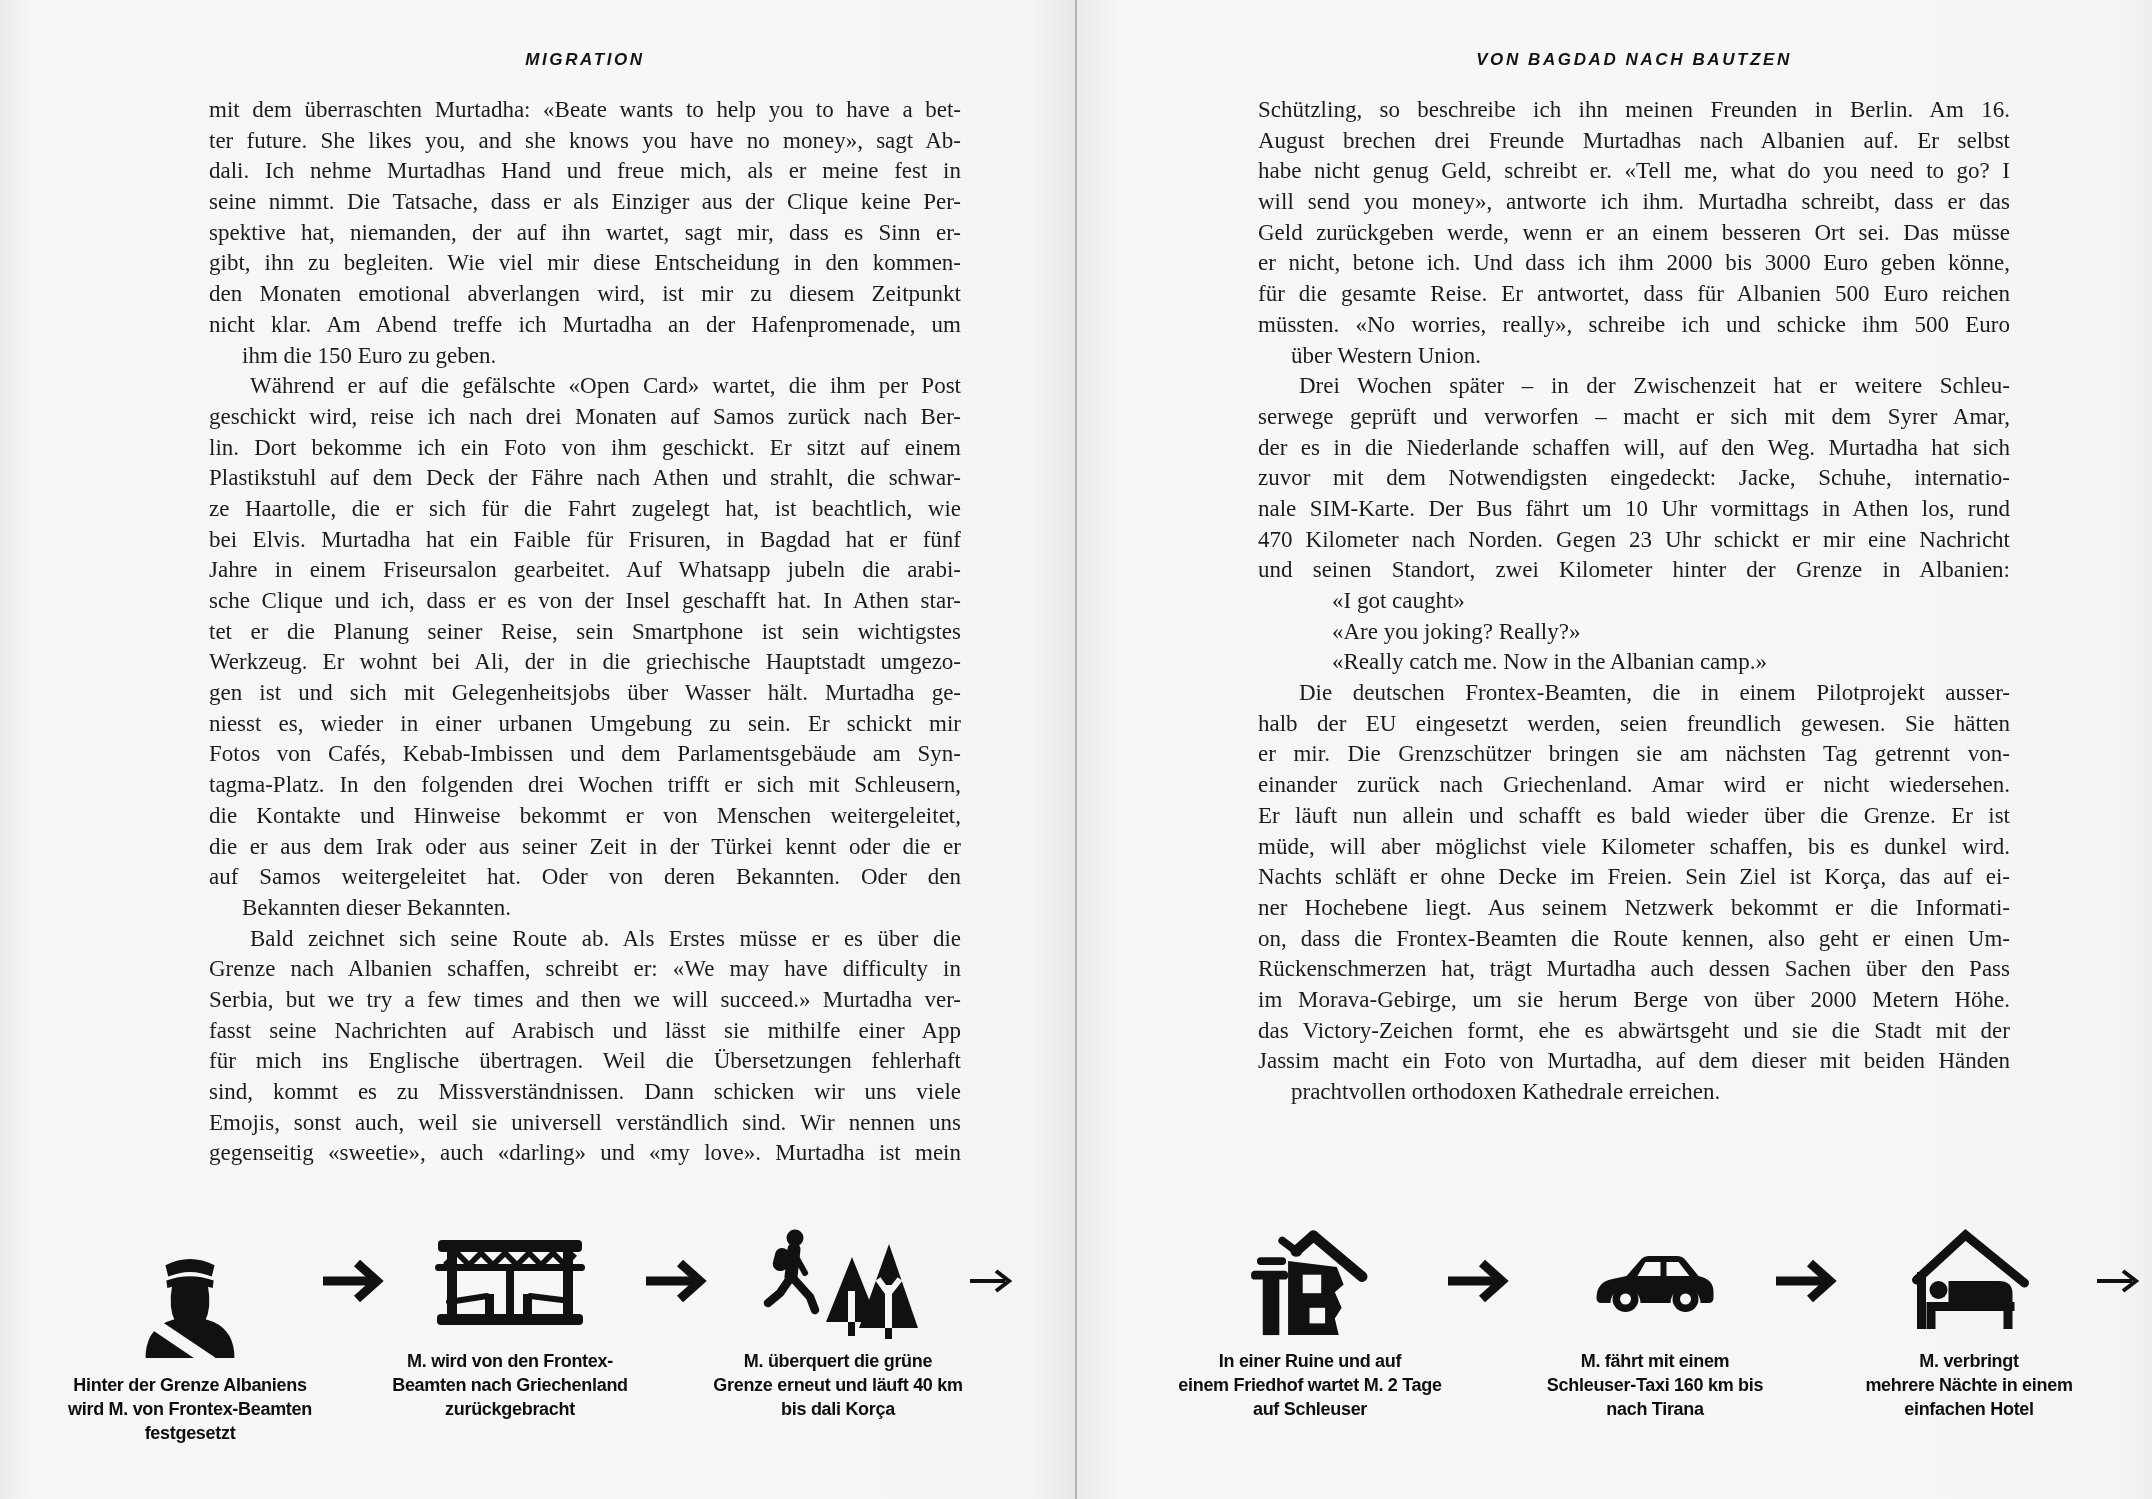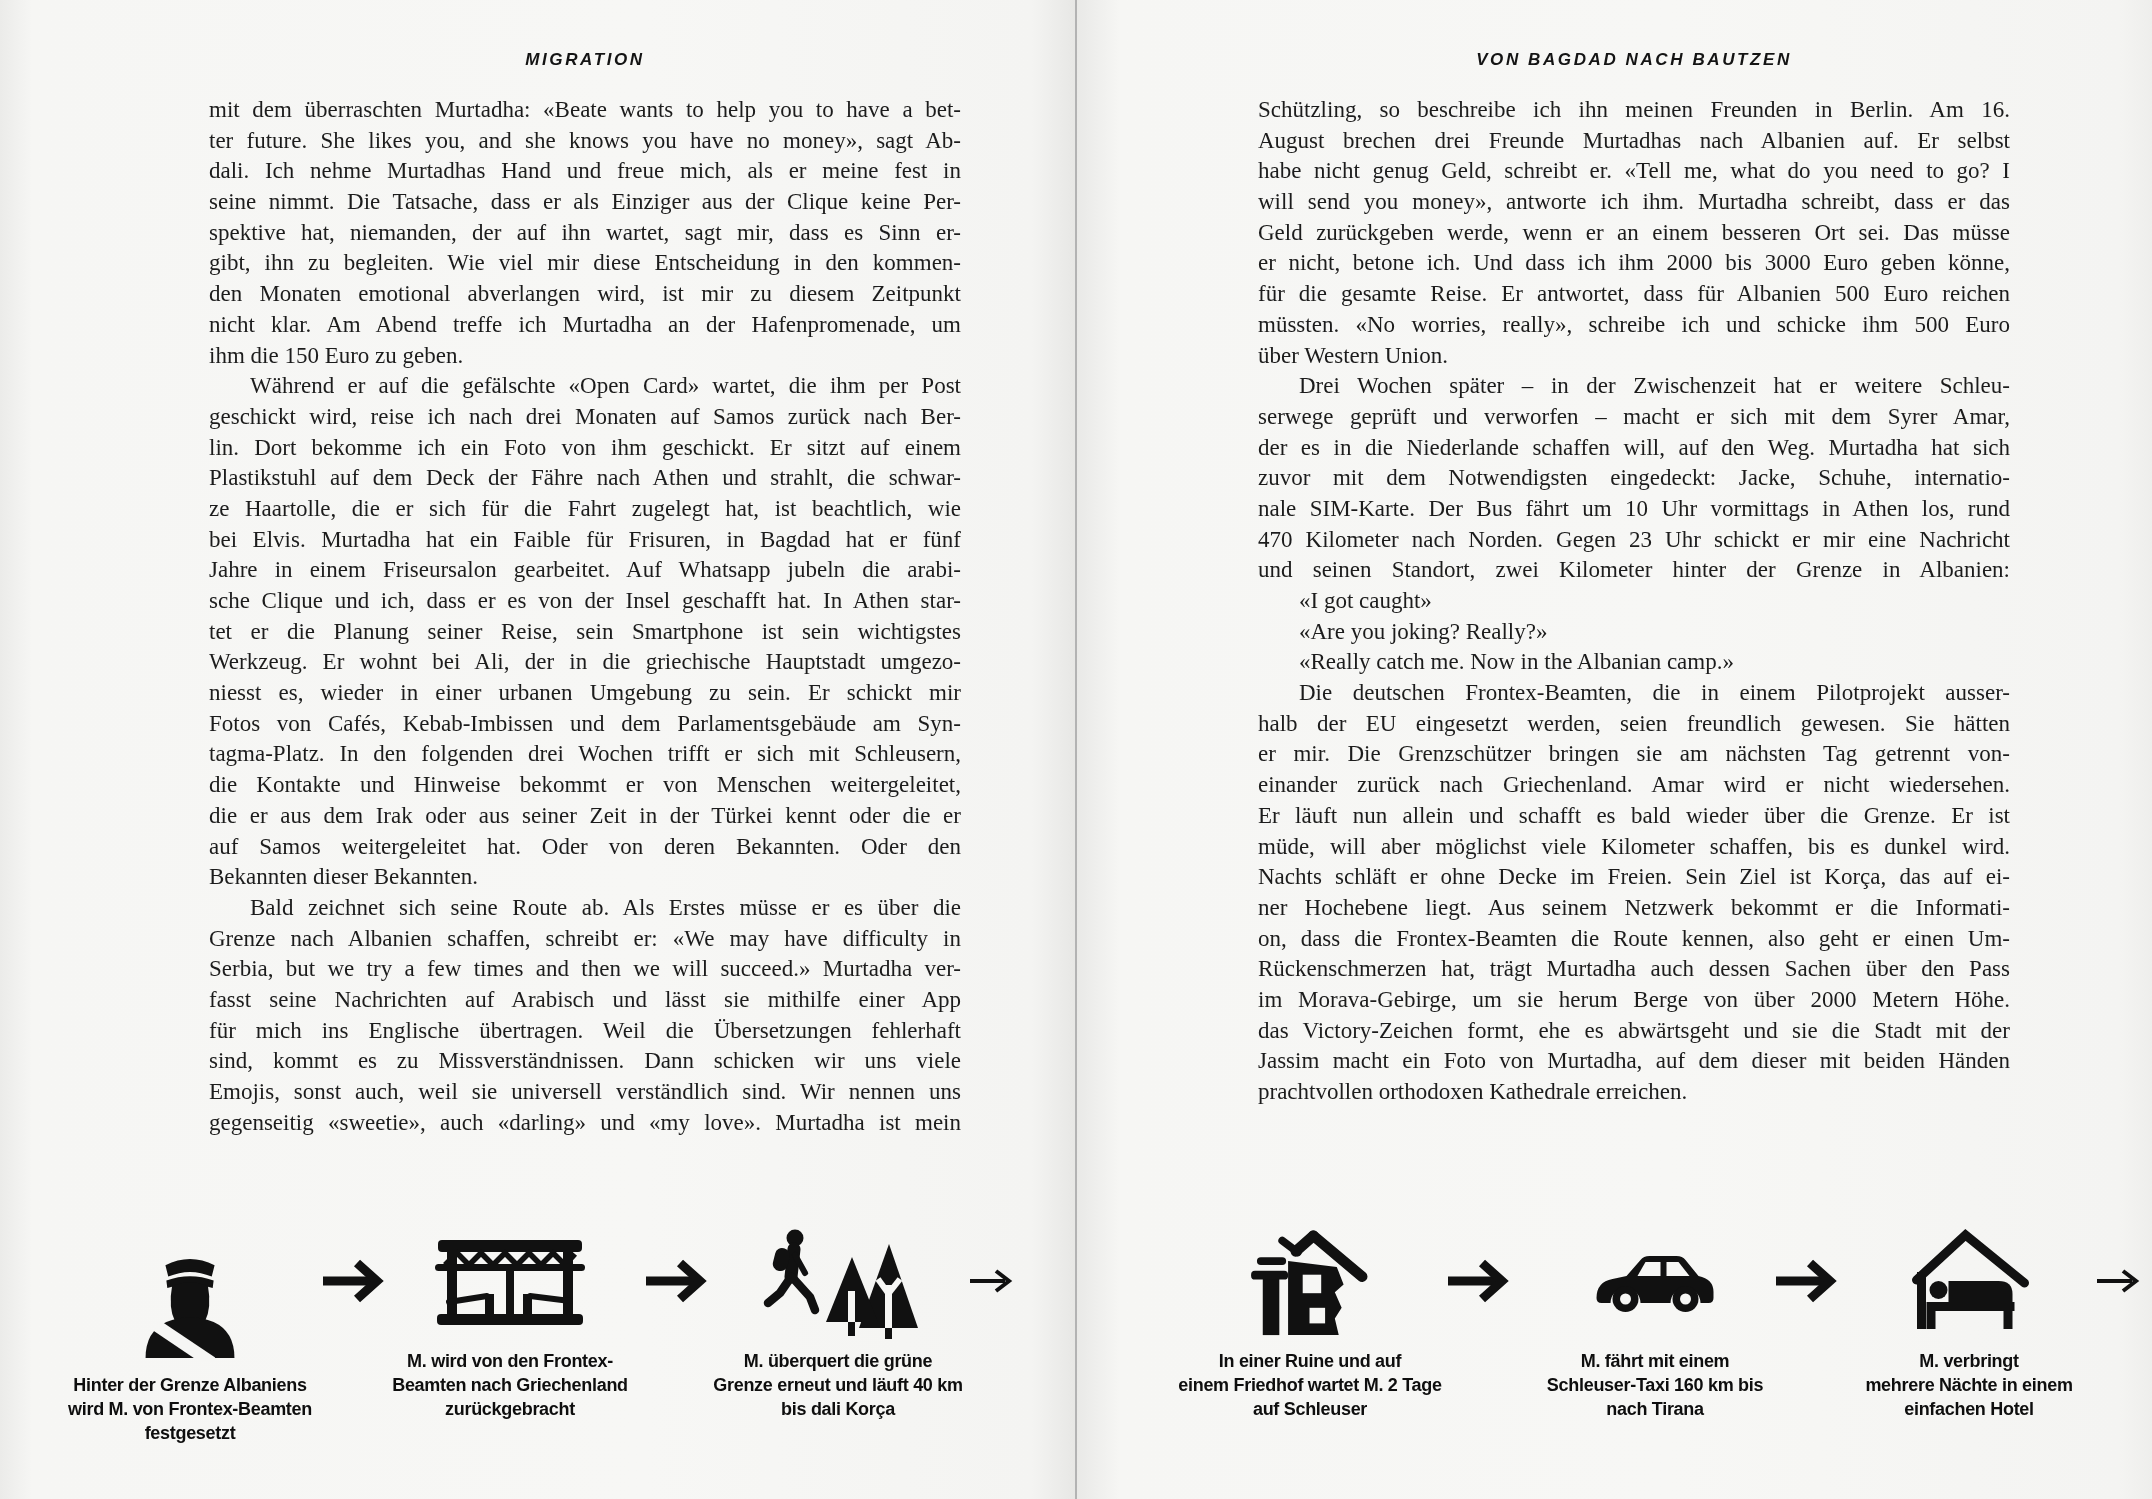--- a/index.html
+++ b/index.html
@@ -24,21 +24,21 @@
     font:italic 700 17px/20px "Liberation Sans",sans-serif;
     letter-spacing:2.6px;color:#141414;
   }
   .textblock{position:absolute;top:95px;width:100%;}
   .bodyline{
     font:23px/30.7px "Liberation Serif","DejaVu Serif",serif;
     color:#1c1c1c;height:30.7px;overflow:hidden;
     text-align:justify;text-align-last:justify;
   }
   .bodyline.ind{padding-left:41px;}
-  .bodyline.nj{text-align:center;text-align-last:left;}
+  .bodyline.nj{text-align:center;text-align-last:left;margin-left:33px;}
 
   .step{position:absolute;transform:translateX(-50%);}
   .step svg{display:block;}
   .k-frontex-officer-icon{top:1224px;}
   .k-border-checkpoint-icon{top:1240px;}
   .k-hiker-forest-icon{top:1227px;}
   .k-ruined-house-icon{top:1226px;}
   .k-car-icon{top:1246px;}
   .k-hotel-bed-icon{top:1228px;}
   .arrow-thick{top:1256px;}
@@ -75,20 +75,21 @@
         <div class="bodyline ind">Während er auf die gefälschte «Open Card» wartet, die ihm per Post</div>
         <div class="bodyline">geschickt wird, reise ich nach drei Monaten auf Samos zurück nach Ber-</div>
         <div class="bodyline">lin. Dort bekomme ich ein Foto von ihm geschickt. Er sitzt auf einem</div>
         <div class="bodyline">Plastikstuhl auf dem Deck der Fähre nach Athen und strahlt, die schwar-</div>
         <div class="bodyline">ze Haartolle, die er sich für die Fahrt zugelegt hat, ist beachtlich, wie</div>
         <div class="bodyline">bei Elvis. Murtadha hat ein Faible für Frisuren, in Bagdad hat er fünf</div>
         <div class="bodyline">Jahre in einem Friseursalon gearbeitet. Auf Whatsapp jubeln die arabi-</div>
         <div class="bodyline">sche Clique und ich, dass er es von der Insel geschafft hat. In Athen star-</div>
         <div class="bodyline">tet er die Planung seiner Reise, sein Smartphone ist sein wichtigstes</div>
         <div class="bodyline">Werkzeug. Er wohnt bei Ali, der in die griechische Hauptstadt umgezo-</div>
+        <div class="bodyline">gen ist und sich mit Gelegenheitsjobs über Wasser hält. Murtadha ge-</div>
         <div class="bodyline">niesst es, wieder in einer urbanen Umgebung zu sein. Er schickt mir</div>
         <div class="bodyline">Fotos von Cafés, Kebab-Imbissen und dem Parlamentsgebäude am Syn-</div>
         <div class="bodyline">tagma-Platz. In den folgenden drei Wochen trifft er sich mit Schleusern,</div>
         <div class="bodyline">die Kontakte und Hinweise bekommt er von Menschen weitergeleitet,</div>
         <div class="bodyline">die er aus dem Irak oder aus seiner Zeit in der Türkei kennt oder die er</div>
         <div class="bodyline">auf Samos weitergeleitet hat. Oder von deren Bekannten. Oder den</div>
         <div class="bodyline nj">Bekannten dieser Bekannten.</div>
         <div class="bodyline ind">Bald zeichnet sich seine Route ab. Als Erstes müsse er es über die</div>
         <div class="bodyline">Grenze nach Albanien schaffen, schreibt er: «We may have difficulty in</div>
         <div class="bodyline">Serbia, but we try a few times and then we will succeed.» Murtadha ver-</div>

